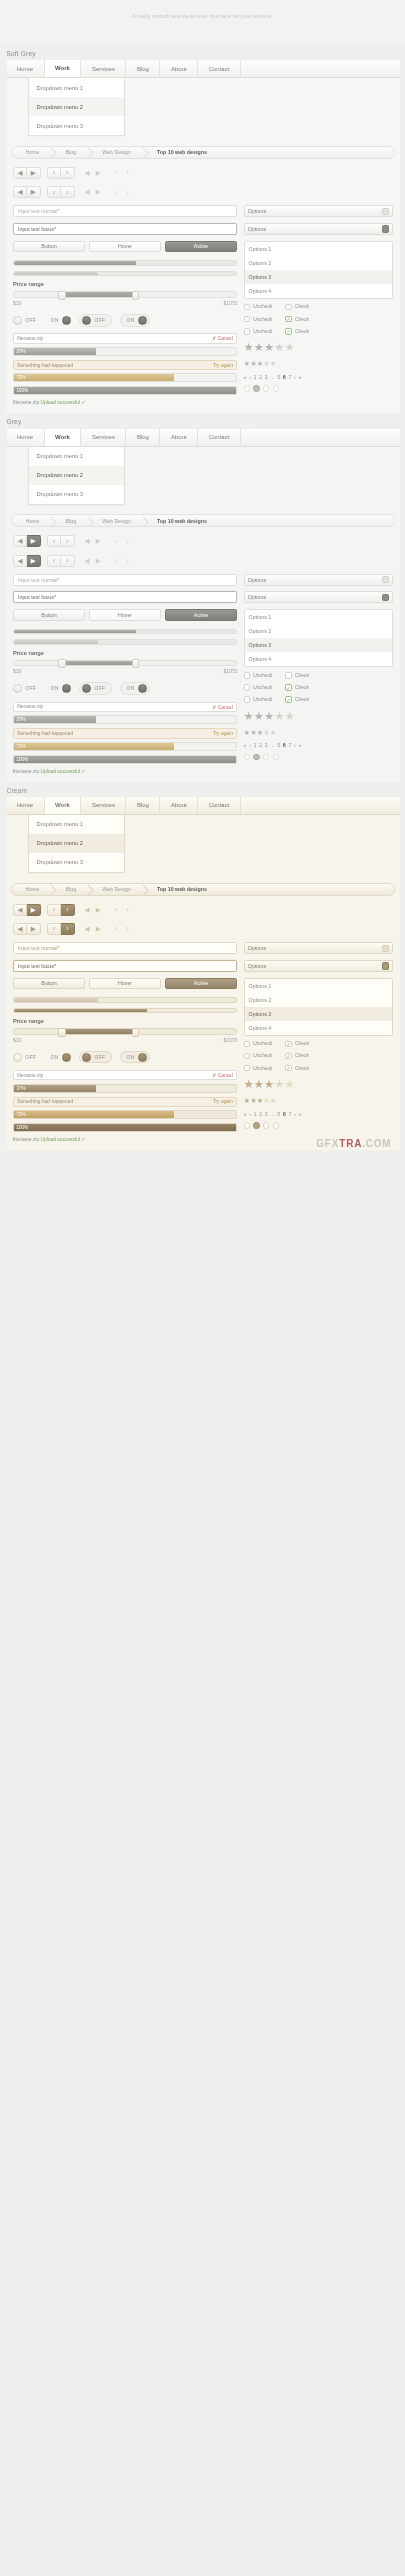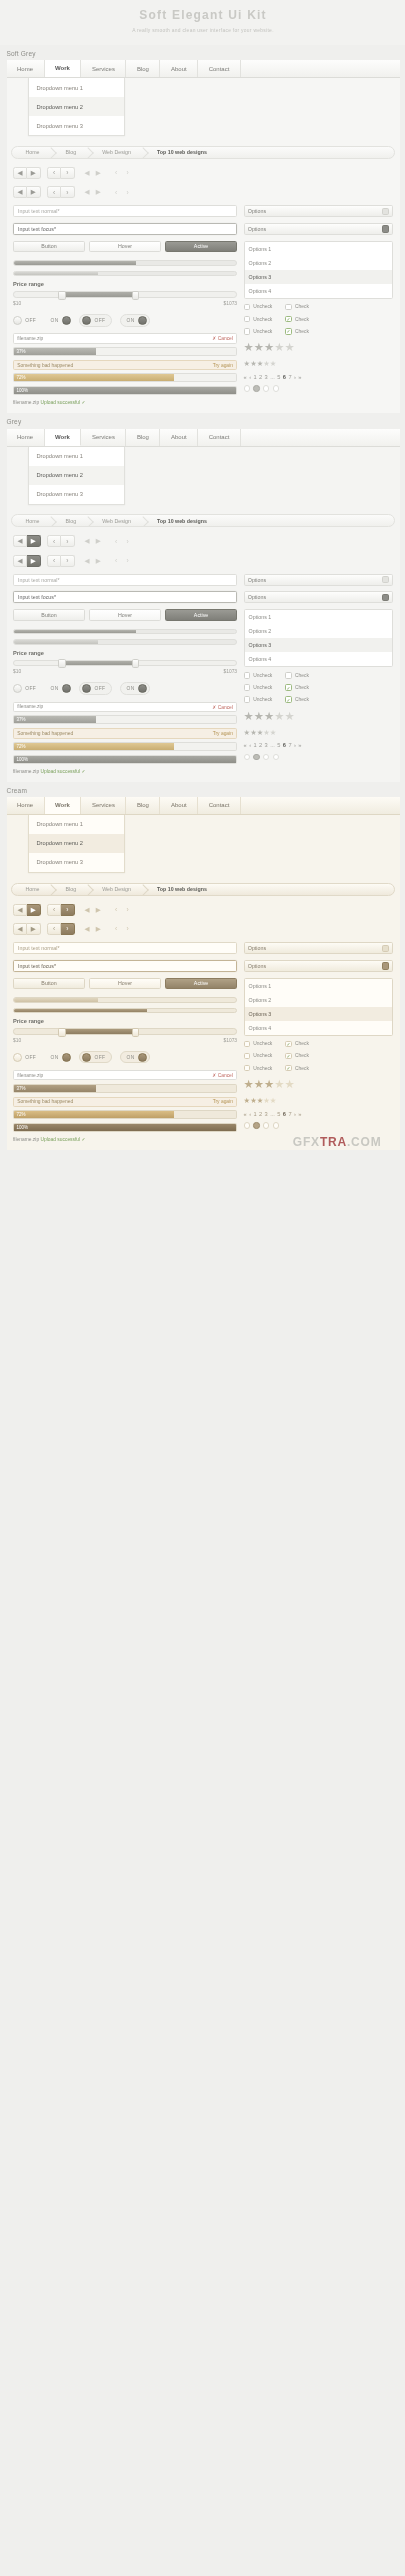--- a/index.html
+++ b/index.html
@@ -290,32 +290,31 @@
   .upnote .ok { color:#7aa05c; }
 
   
   .dots { display:flex; gap:3.2px; align-items:center; margin-top:5.7px;}
   .dot { width:6.5px;height:6.5px;border-radius:50%;background:#fff;border:0.8px solid #dededa;}
   .dot.on { background:#bdbdb7;border-color:#aaaaa4;}
   .cream .dot { background:#fffdf8;border-color:#ded7c5;}
   .cream .dot.on { background:#b5a487;border-color:#9c8b6c;}
 
   .watermark {
-    position:absolute; right:18px; bottom:1.6px;
-    font-size:12px; font-weight:bold; color:#c8c8c2; letter-spacing:0.8px;text-align:right;
+    position:absolute; right:8px; bottom:1.6px;
+    font-size:10px; font-weight:bold; color:#c8c8c2; letter-spacing:0.8px;text-align:right;
   }
   .watermark .c { color:#b05b5b; }
 </style>
 </head>
 <body>
 
 <div class="page">
 
   <div class="hero">
-    <div class="hero-title">Soft Elegant Ui Kit</div>
     <div class="hero-sub">A really smooth and clean user interface for your website.</div>
   </div>
 
   <div class="sect-label">Soft Grey</div>
   <div class="panel softgrey">
 
     <div class="nav">
       <div class="nav-item">Home</div>
       <div class="nav-item active">Work</div>
       <div class="nav-item">Services</div>

